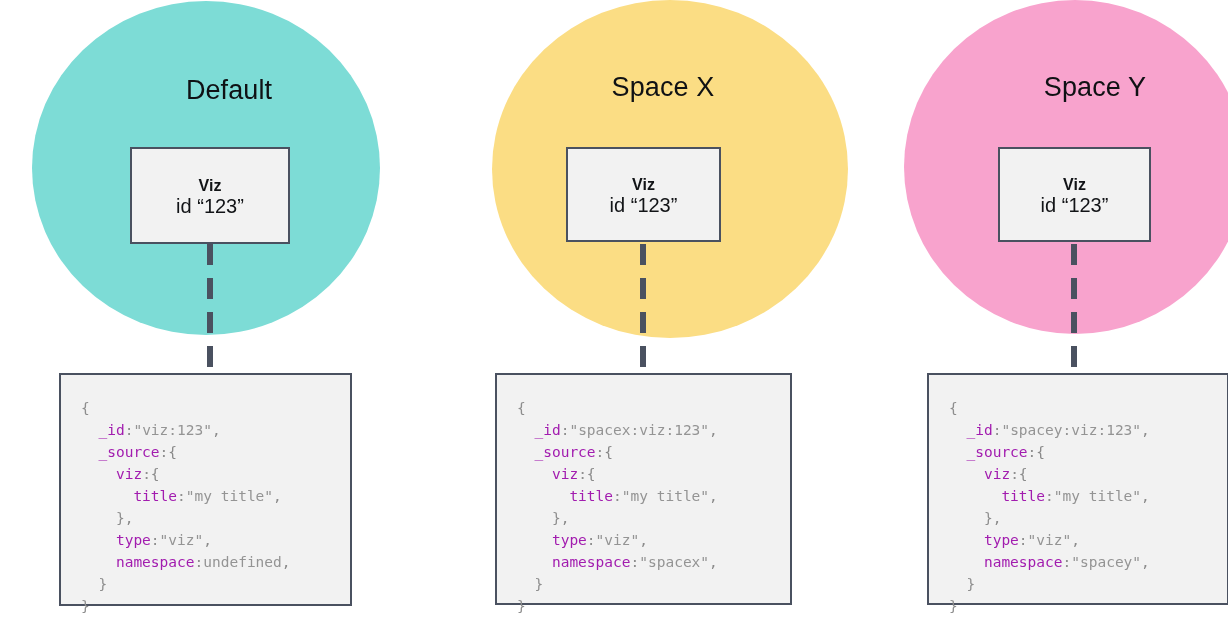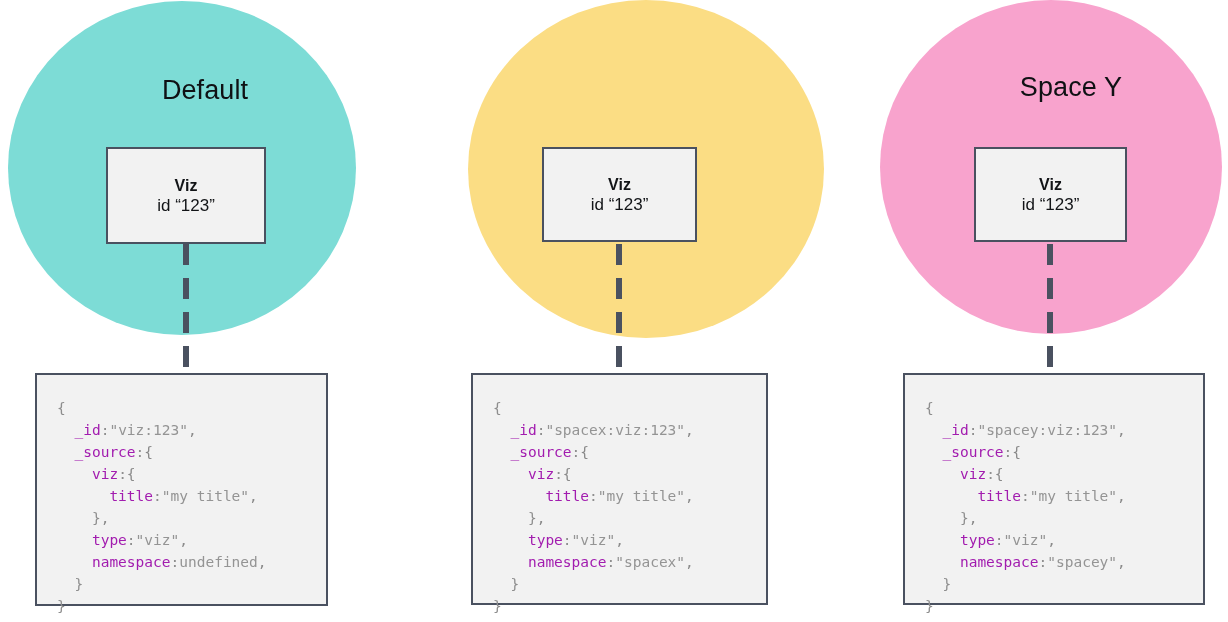--- a/index.html
+++ b/index.html
@@ -19,20 +19,21 @@
     position: absolute;
     inset: 0;
   }
 
   
   .column {
     position: absolute;
     top: 0;
     width: 410px;
     height: 622px;
+    margin-left: 24px;
   }
   .column.c0 { left: 0px; }
   .column.c1 { left: 434px; }
   .column.c2 { left: 866px; }
 
   
   .circle {
     position: absolute;
     width: 348px;
     height: 334px;
@@ -75,21 +76,21 @@
   .column.c2 .viz-box { left: 108px; top: 147px; width: 153px; height: 95px; }
 
   .viz-title {
     font-size: 16px;
     font-weight: bold;
     color: #121417;
     line-height: 20px;
     font-family: "Liberation Sans", sans-serif;
   }
   .viz-sub {
-    font-size: 17px;
+    font-size: 20px;
     font-weight: normal;
     color: #121417;
     line-height: 20px;
     font-family: "Liberation Sans", sans-serif;
   }
 
   
   .connector {
     position: absolute;
     width: 6px;
@@ -157,20 +158,21 @@
     <span class="p">}</span><span class="b">,</span>
     <span class="k">type</span><span class="p">:</span><span class="s">"viz"</span><span class="b">,</span>
     <span class="k">namespace</span><span class="p">:</span><span class="s">undefined</span><span class="b">,</span>
   <span class="p">}</span>
 <span class="p">}</span></pre>
     </div>
   </div>
 
   <div class="column c1">
     <div class="circle" style="background: rgb(251, 221, 132);"></div>
+    <div class="circle-title">Space X</div>
 
     <div class="viz-box" style="border-color: rgb(74, 81, 96); background: rgb(242, 242, 242);">
       <div class="viz-title">Viz</div>
       <div class="viz-sub">id “123”</div>
     </div>
 
     <div class="connector"></div>
 
     <div class="code-box" style="border-color: rgb(74, 81, 96); background: rgb(242, 242, 242);">
       <pre class="code"><span class="p">{</span>

